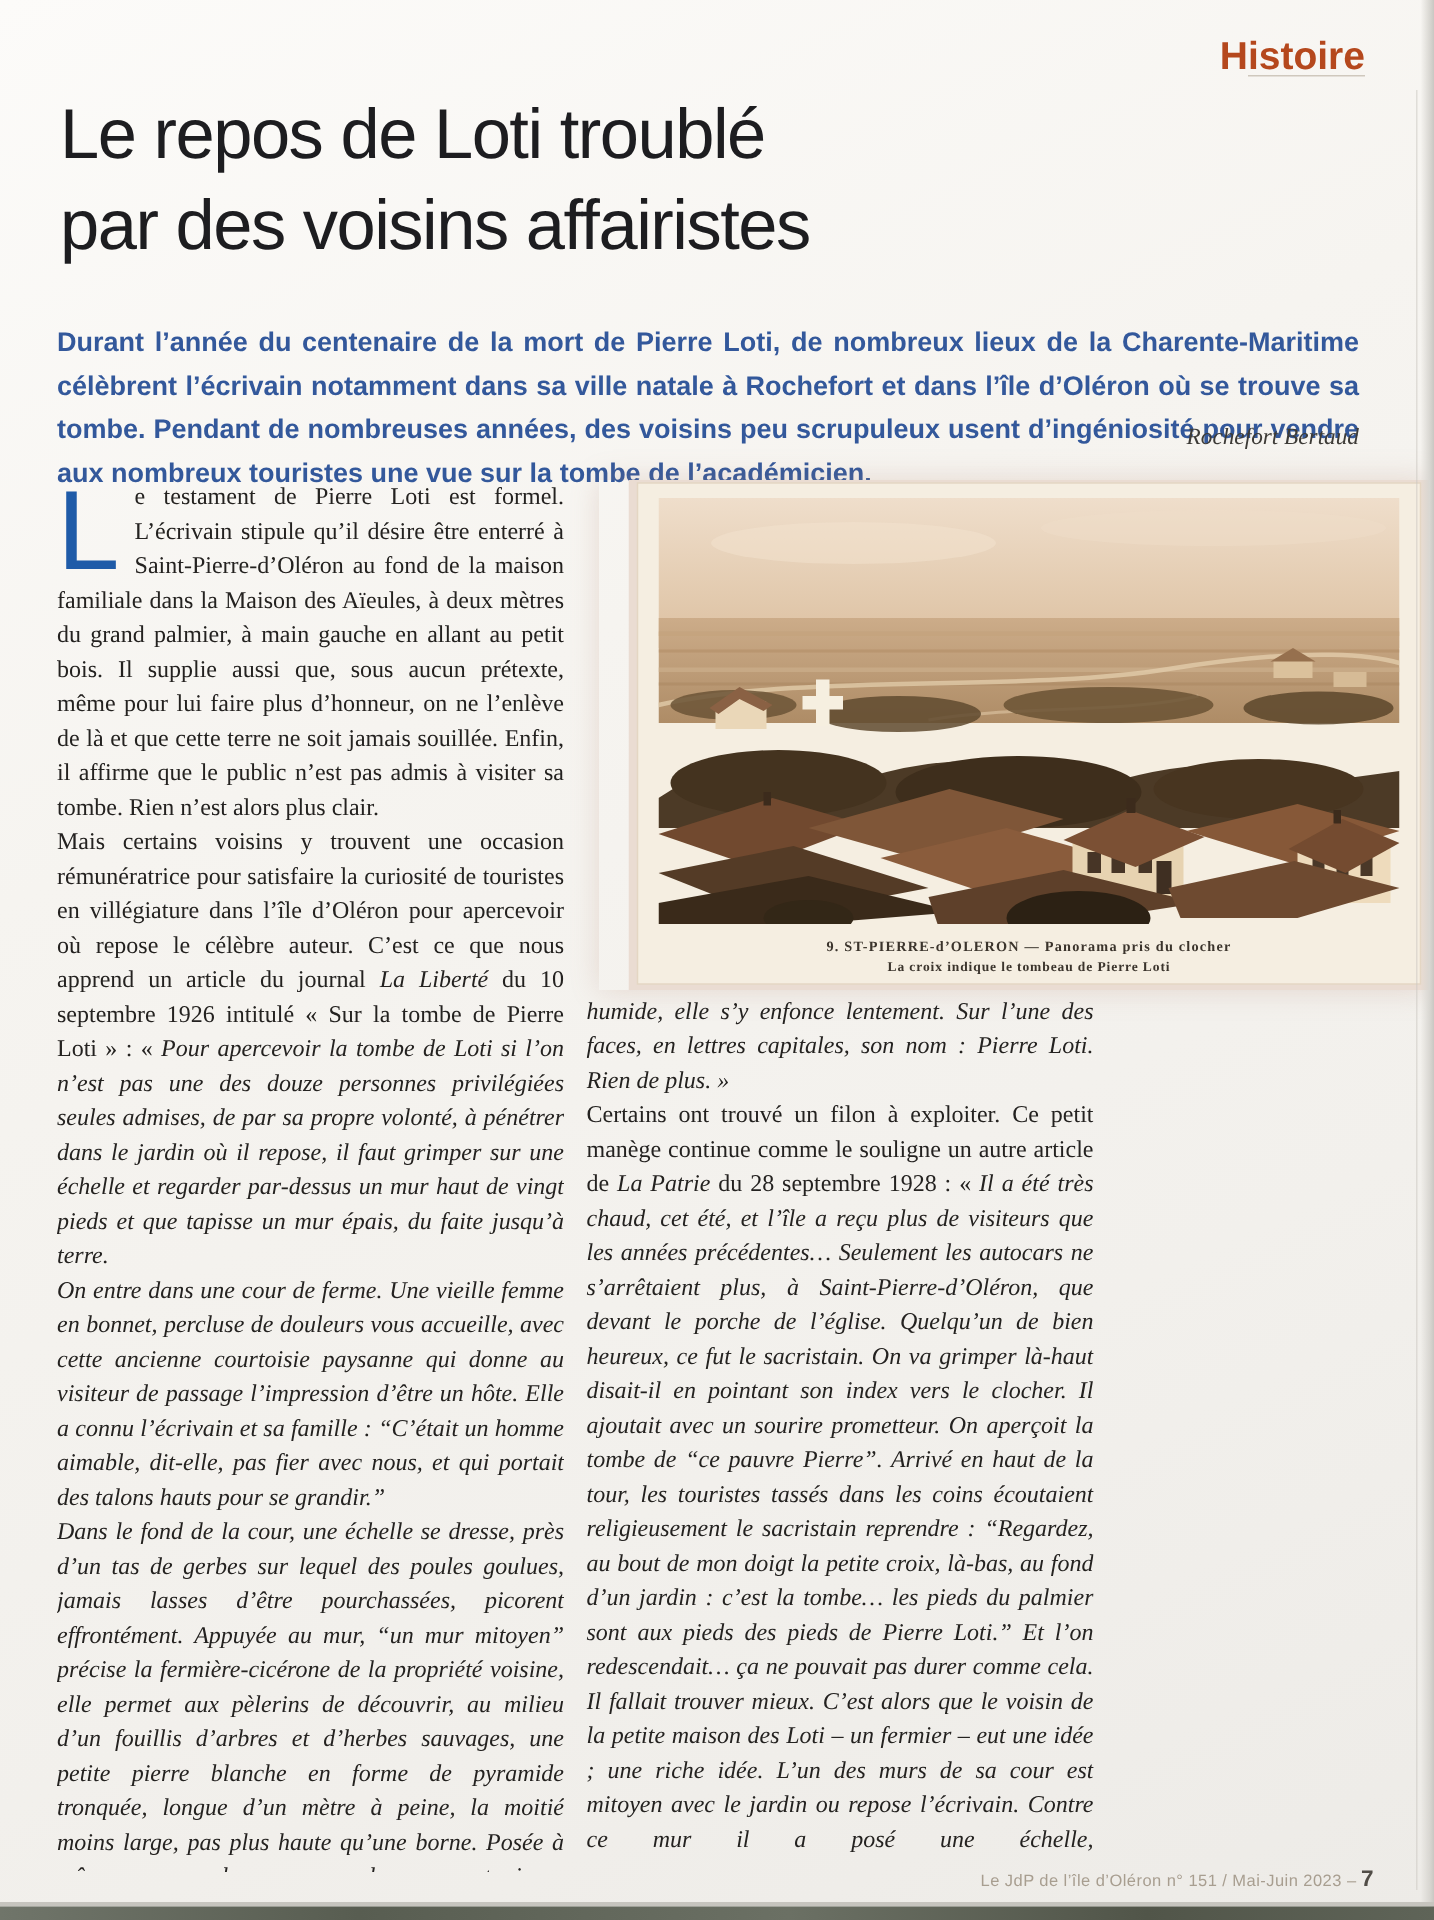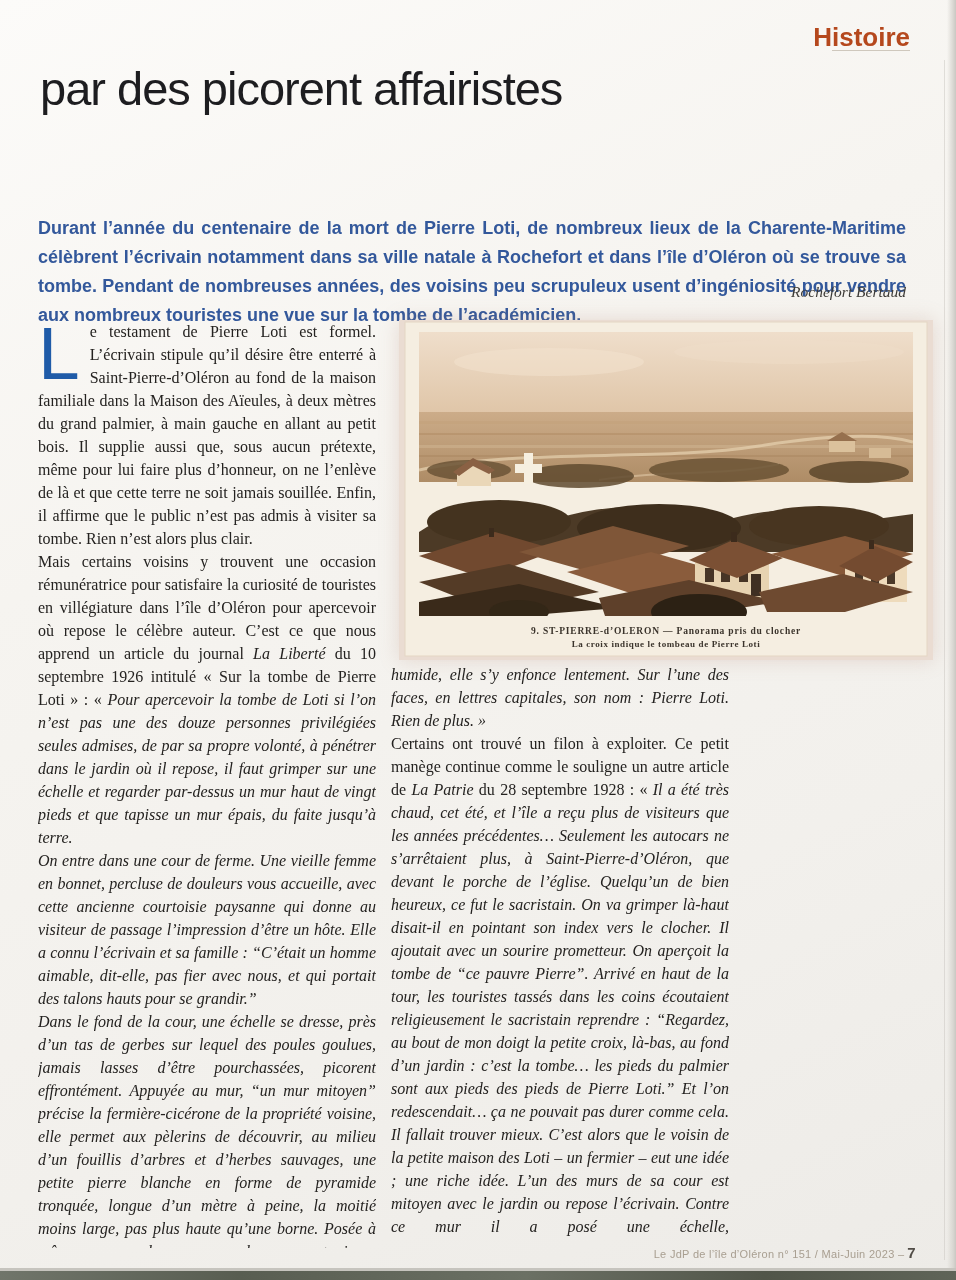--- a/index.html
+++ b/index.html
@@ -37,21 +37,21 @@
   .col-right{left:391px;top:663px;height:585px;}
   .col p{margin:0;}
   .col p.it{font-style:italic;}
   .col p.flush{text-align-last:justify;}
   .col em{font-style:italic;}
   .dropcap{
     float:left;font-family:"Liberation Sans",sans-serif;font-weight:300;
     font-size:75px;line-height:60px;color:#1f5ba8;margin:3px 10px 0 0;
   }
   
-  .photo{position:absolute;left:399px;top:320px;width:534px;height:340px;margin:0;box-shadow:0 0 18px rgba(180,130,110,.25);}
+  .photo{position:absolute;left:399px;top:320px;width:534px;height:340px;margin:0;box-shadow:0 0 18px rgba(180,130,110,.25);padding-left:20px;}
   
   .footer{
     position:absolute;top:1244px;right:40px;
     font-family:"Liberation Sans",sans-serif;font-size:11px;letter-spacing:.3px;color:#a89e90;
   }
   .footer .pagenum{font-size:15px;font-weight:bold;color:#514d47;margin-left:3px;}
   
   .edge-right{position:absolute;top:0;bottom:0;right:0;width:9px;
     background:linear-gradient(90deg,rgba(200,198,193,0) 0%,#d8d6d1 70%,#c9c7c2 100%);}
   .edge-right-line{position:absolute;top:60px;bottom:20px;right:11px;width:1px;background:#ccc9c3;opacity:.55;}
@@ -61,21 +61,22 @@
 </style>
 </head>
 <body>
 
 <div class="page">
 
   <div class="category">Histoire</div>
   <div class="category-rule"></div>
 
   <h1 class="title" style="margin:0;">
-    <span>par des picorent affairistes</span>
+    <span>Le repos de Loti troublé</span>
+    <span>par des voisins affairistes</span>
   </h1>
 
   <p class="intro">Durant l’année du centenaire de la mort de Pierre Loti, de nombreux lieux de la Charente-Maritime célèbrent l’écrivain notamment dans sa ville natale à Rochefort et dans l’île d’Oléron où se trouve sa tombe. Pendant de nombreuses années, des voisins peu scrupuleux usent d’ingéniosité pour vendre aux nombreux touristes une vue sur la tombe de l’académicien.</p>
 
   <div class="byline">Rochefort Bertaud</div>
 
   <figure class="photo">
     <svg width="534" height="340" viewBox="0 0 534 340" role="img">
       <defs>
         <linearGradient id="sky" x1="0" y1="0" x2="0" y2="1">

